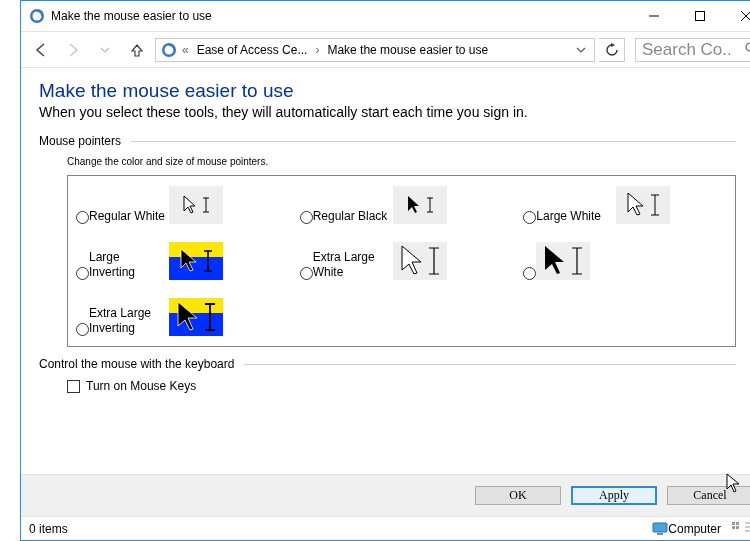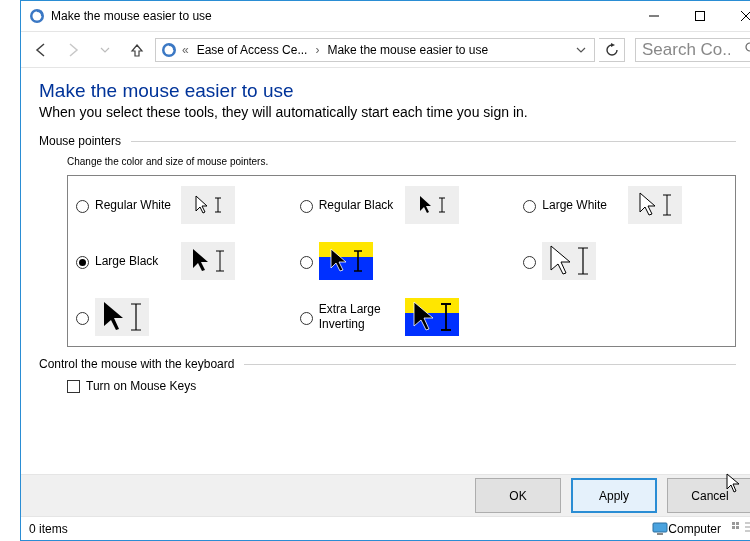--- a/index.html
+++ b/index.html
@@ -34,31 +34,31 @@
   .scrollbar-fake .arrow.up{ top:0;}
   .scrollbar-fake .arrow.down{ bottom:0;}
   .scrollbar-fake .thumb{ position:absolute; left:2px; right:2px; background:#c2c2c2;}
   h1.page { color:#003399; font-weight:400; font-size:19px; margin:2px 0 2px 0;}
   .subtitle { font-size:14px; margin-bottom:14px;}
   .group { margin-bottom:10px;}
   .group-title { display:flex; align-items:center; gap:10px; font-size:12px; margin-bottom:8px;}
   .group-title .line { flex:1; height:1px; background:#d0d0d0;}
   .group-desc { margin-left:28px; font-size:10px; margin-bottom:8px;}
   .pointer-box { margin-left:28px; border:1px solid #828282; padding:10px 8px; display:grid; grid-template-columns: repeat(3, 1fr); gap:18px 20px;}
-  .opt { display:flex; align-items:center; gap:6px;}
+  .opt { display:flex; align-items:flex-end; }
   .radio { width:13px; height:13px; border:1px solid #333; border-radius:50%; margin-top:2px; position:relative; flex-shrink:0;}
   .radio.checked::after{ content:""; position:absolute; inset:2px; background:#000; border-radius:50%;}
   .opt .lbl { width:80px; line-height:1.25;}
   .swatch { width:54px; height:38px; background:#eeeeee; display:flex; align-items:center; justify-content:center; gap:2px; flex-shrink:0;}
   .swatch.inv { background:linear-gradient(to bottom, #ffe600 0 40%, #0030ff 40% 100%);}
   .checkbox { width:13px; height:13px; border:1px solid #333; display:inline-block; vertical-align:middle; margin-right:6px;}
   .keyboard-row{ margin-left:28px; margin-top:6px;}
   
   .buttonbar { height:42px; border-top:1px solid #e5e5e5; background:#f0f0f0; display:flex; align-items:center; justify-content:flex-end; gap:10px; padding:0 16px;}
-  .btn { min-width:86px; height:35px; border:1px solid #adadad; background:#e1e1e1; font-size:12px; display:flex; align-items:center; justify-content:center; padding:0 0;}
+  .btn { min-width:86px; height:19px; border:1px solid #adadad; background:#e1e1e1; font-size:12px; display:flex; align-items:center; justify-content:center; padding:0 0;font-family:Liberation Serif, serif;}
   .btn.focus { border:1px solid #2a8dd4; background:#e5f1fb; box-shadow:0 0 0 1px #2a8dd4 inset;}
   
   .statusbar { height:24px; border-top:1px solid #e5e5e5; display:flex; align-items:center; padding:0 8px; font-size:12px;}
   .statusbar .computer{ margin-left:auto; display:flex; align-items:center; gap:0;}
   .statusbar .grips{ margin-left:10px; color:#b0b0b0;}
   
   .ext-cursor{ position:absolute; right:26px; bottom:42px; pointer-events:none;}
 </style>
 </head>
 <body>
@@ -195,45 +195,35 @@
             <span class="swatch">
               <svg width="22" height="28">
                   <path d="M3 2 L3 21 L8 16 L12 24 L15 23 L11 15 L18 15 Z" fill="#fff" stroke="#000"></path>
                 </svg>
               <svg width="12" height="28">
                   <path d="M2 4 L10 4 M6 4 L6 24 M2 24 L10 24" fill="none" stroke="#000"></path>
                 </svg>
             </span>
           </div>
           <div class="opt">
-            <span class="radio checked"></span>
-            <span class="lbl">Large Black</span>
-            <span class="swatch">
-              <svg width="22" height="28">
-                  <path d="M3 2 L3 21 L8 16 L12 24 L15 23 L11 15 L18 15 Z" fill="#000"></path>
-                </svg>
-              <svg width="12" height="28">
-                  <path d="M2 4 L10 4 M6 4 L6 24 M2 24 L10 24" fill="none" stroke="#000"></path>
-                </svg>
-            </span>
-          </div>
-          <div class="opt">
-            <span class="radio"></span>
+            <span class="radio"></span>
+            <span class="lbl">Large Inverting</span>
             <span class="swatch inv">
               <svg width="22" height="28">
                   <path d="M3 2 L3 21 L8 16 L12 24 L15 23 L11 15 L18 15 Z" fill="#000" stroke="#fff" stroke-width="0.8"></path>
                 </svg>
               <svg width="12" height="28">
                   <path d="M2 4 L10 4 M6 4 L6 24 M2 24 L10 24" fill="none" stroke="#000" stroke-width="1.6"></path>
                 </svg>
             </span>
           </div>
 
           <div class="opt">
             <span class="radio"></span>
+            <span class="lbl">Extra Large White</span>
             <span class="swatch">
               <svg width="26" height="34">
                   <path d="M3 2 L3 26 L10 20 L15 30 L18 29 L13 18 L22 18 Z" fill="#fff" stroke="#000"></path>
                 </svg>
               <svg width="14" height="34">
                   <path d="M2 4 L12 4 M7 4 L7 30 M2 30 L12 30" fill="none" stroke="#000" stroke-width="1.2"></path>
                 </svg>
             </span>
           </div>
           <div class="opt">

